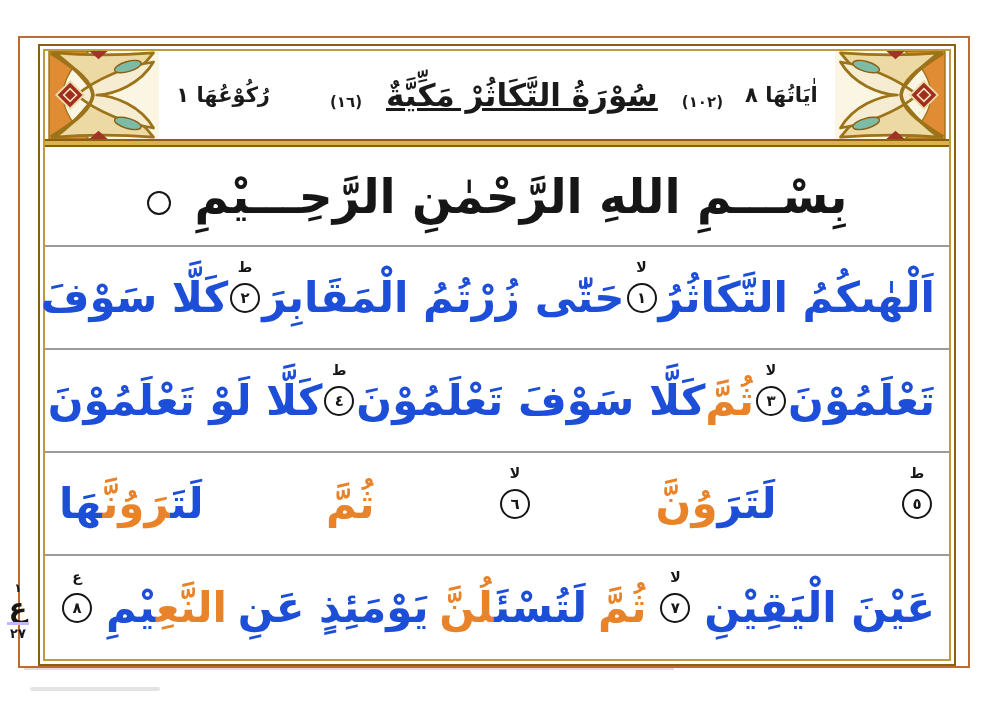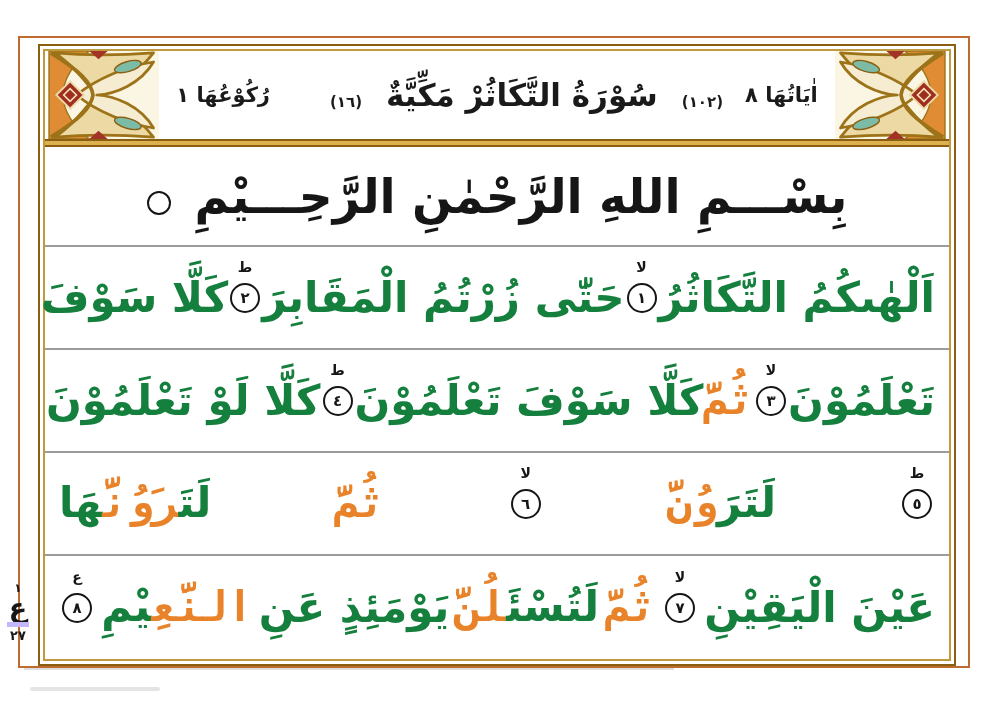--- a/index.html
+++ b/index.html
@@ -22,53 +22,53 @@
   .header-band{position:absolute;left:0;right:0;bottom:0;height:8px;background:#dcb14e;
                border-top:2px solid #8a5f12;border-bottom:2px solid #8a5f12;box-sizing:border-box;}
   .corner{position:absolute;top:0;width:118px;height:88px;}
   .corner-left{left:0;}
   .corner-right{right:0;transform:scaleX(-1);}
   .header-text{position:absolute;left:120px;right:120px;top:0;bottom:8px;
                display:flex;align-items:center;justify-content:center;gap:18px;
                direction:rtl;color:#1a1a1a;white-space:nowrap;}
   .side-label{font-size:21px;font-weight:bold;}
   .paren-num{font-size:15px;font-weight:bold;margin-top:14px;}
-  .surah-title{font-size:31px;font-weight:bold;margin:8px 6px;}
+  .surah-title{font-size:31px;font-weight:bold;margin:8px 6px;text-decoration:underline;}
   .ruku-label{margin-right:42px;}
   .ayat-label{margin-left:4px;}
 
   
   .row{box-sizing:border-box;direction:rtl;color:#161616;}
   .bismillah-row{height:100px;flex:0 0 100px;display:flex;align-items:center;
                  justify-content:center;gap:24px;border-bottom:2px solid #9b9b9b;}
   .bismillah-text{font-size:47px;font-weight:bold;white-space:nowrap;}
   .end-circle{display:inline-block;width:20px;height:20px;border:2.5px solid #161616;
               border-radius:50%;margin-top:14px;}
   .verse-row{height:103px;flex:0 0 103px;display:flex;align-items:center;
              justify-content:space-between;padding:0 14px;border-bottom:2px solid #9b9b9b;}
   .verse-row:last-child{border-bottom:none;}
   .word{font-size:42px;font-weight:bold;white-space:nowrap;}
-  .ink{color:#15803d;}
-  .orange{color:var(--orange,#e8832a);font-family:Liberation Mono, monospace;}
+  .ink{color:#1d4ed8;}
+  .orange{color:var(--orange,#e8832a);}
 
   
   .ayah-marker{position:relative;display:inline-flex;align-items:center;justify-content:center;
                width:32px;height:32px;margin:0 2px;}
   .ayah-circle{display:flex;align-items:center;justify-content:center;width:30px;height:30px;
                border:2px solid #161616;border-radius:50%;font-size:15px;font-weight:bold;
                color:#161616;box-sizing:border-box;}
   .waqf{position:absolute;top:-22px;left:50%;transform:translateX(-50%);
         font-size:14px;font-weight:bold;color:#161616;line-height:1;}
 
   
   .margin-marker{position:absolute;left:2px;top:582px;width:32px;display:flex;
                  flex-direction:column;align-items:center;color:#161616;direction:rtl;}
   .margin-top-num{font-size:12px;font-weight:bold;line-height:1;}
   .margin-ayn{font-size:27px;font-weight:bold;line-height:1.05;}
-  .margin-bottom-num{font-size:13px;font-weight:bold;line-height:1.2;border-top:5px solid #c4b5fd;padding:1px 3px 0;}
+  .margin-bottom-num{font-size:13px;font-weight:bold;line-height:1.2;border-top:3px solid #c4b5fd;padding:1px 3px 0;}
 
   
   .shadow-bottom{position:absolute;left:24px;top:668px;width:650px;height:2px;
                  background:#c2c2c2;opacity:.55;}
   .shadow-smudge{position:absolute;left:30px;top:687px;width:130px;height:4px;
                  background:#d2d2d2;opacity:.6;border-radius:2px;}
 </style>
 </head>
 <body>
 

